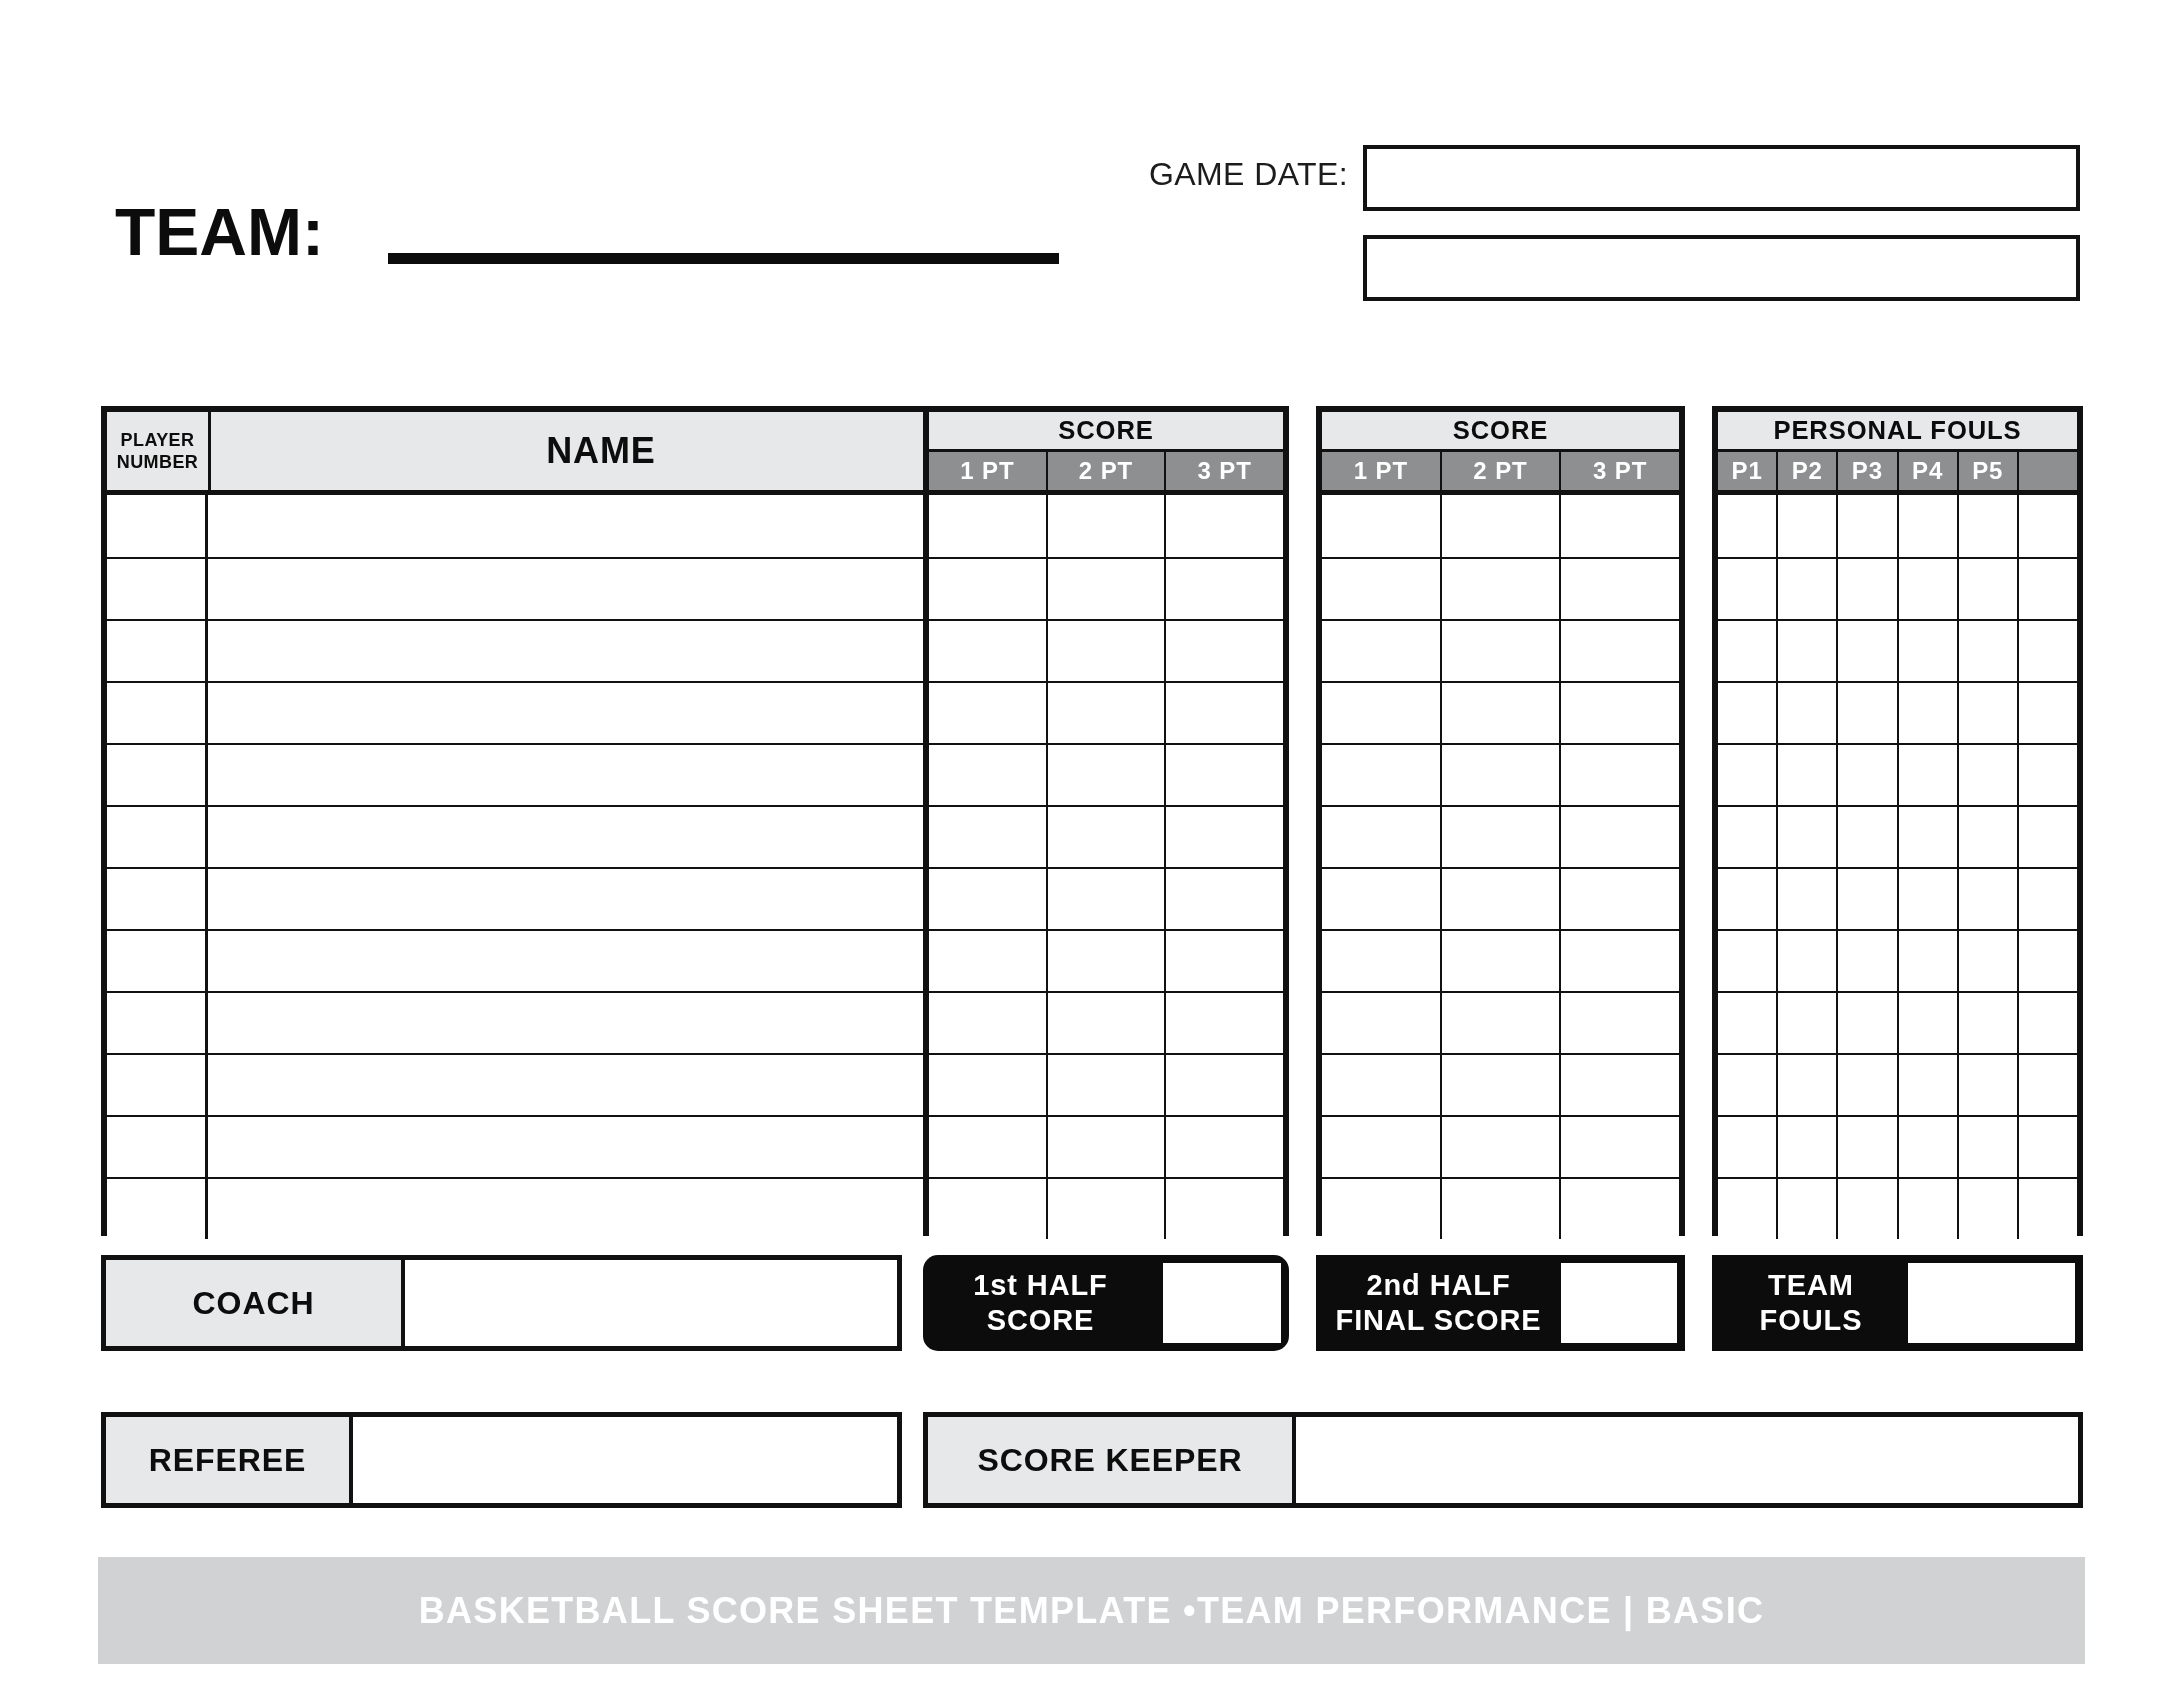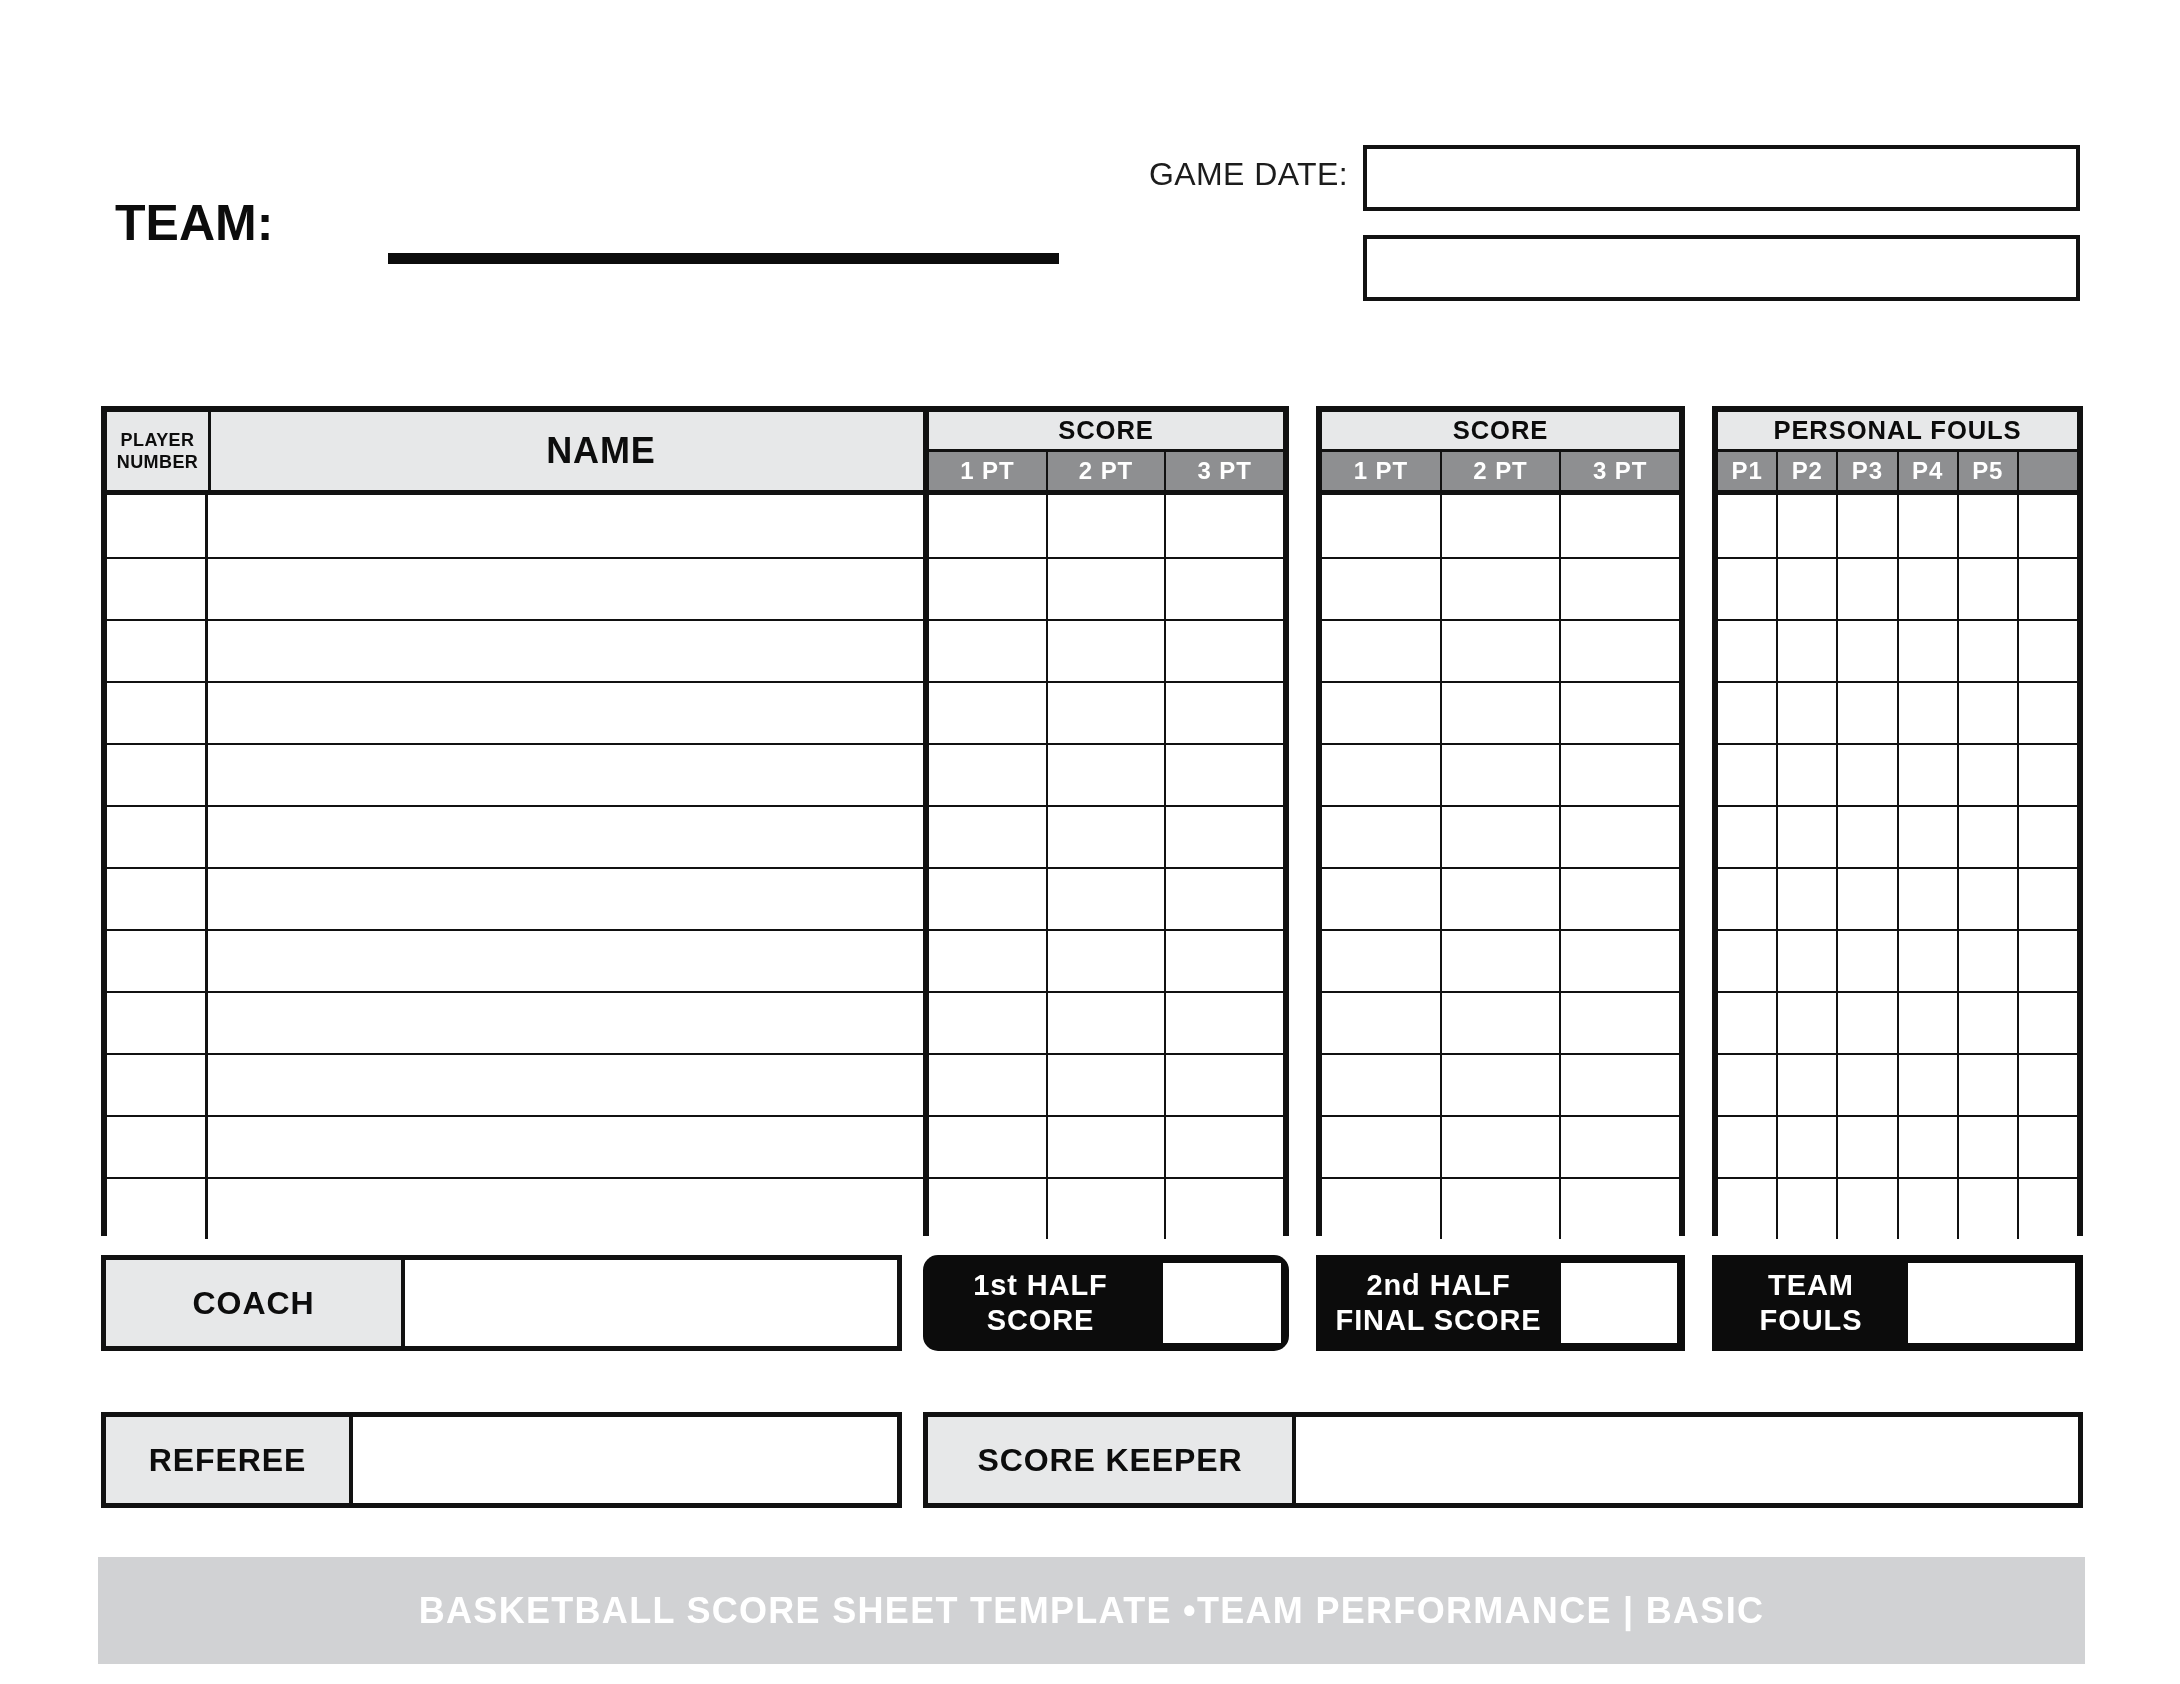--- a/index.html
+++ b/index.html
@@ -10,21 +10,21 @@
     height:1685px;
     background:#ffffff;
     font-family:"Liberation Sans", sans-serif;
     color:#0d0d0d;
     overflow:hidden;
   }
 
   
   .team-label {
     position:absolute; left:115px; top:194px;
-    font-size:50px; font-weight:bold; letter-spacing:0px; color:#0c0c0c;
+    font-size:66px; font-weight:bold; letter-spacing:0px; color:#0c0c0c;
   }
   .team-line {
     position:absolute; left:388px; top:253px;
     width:671px; height:11px; background:#0c0c0c;
   }
   .meta-label { position:absolute; width:426px; text-align:right;
     font-size:32px; font-weight:normal; color:#1c1c1c; letter-spacing:0.4px; }
   .meta-label.gd { left:922px; top:156px; }
   .meta-label.vn { left:922px; top:250px; }
   .meta-input { position:absolute; left:1363px; width:717px; height:66px;

